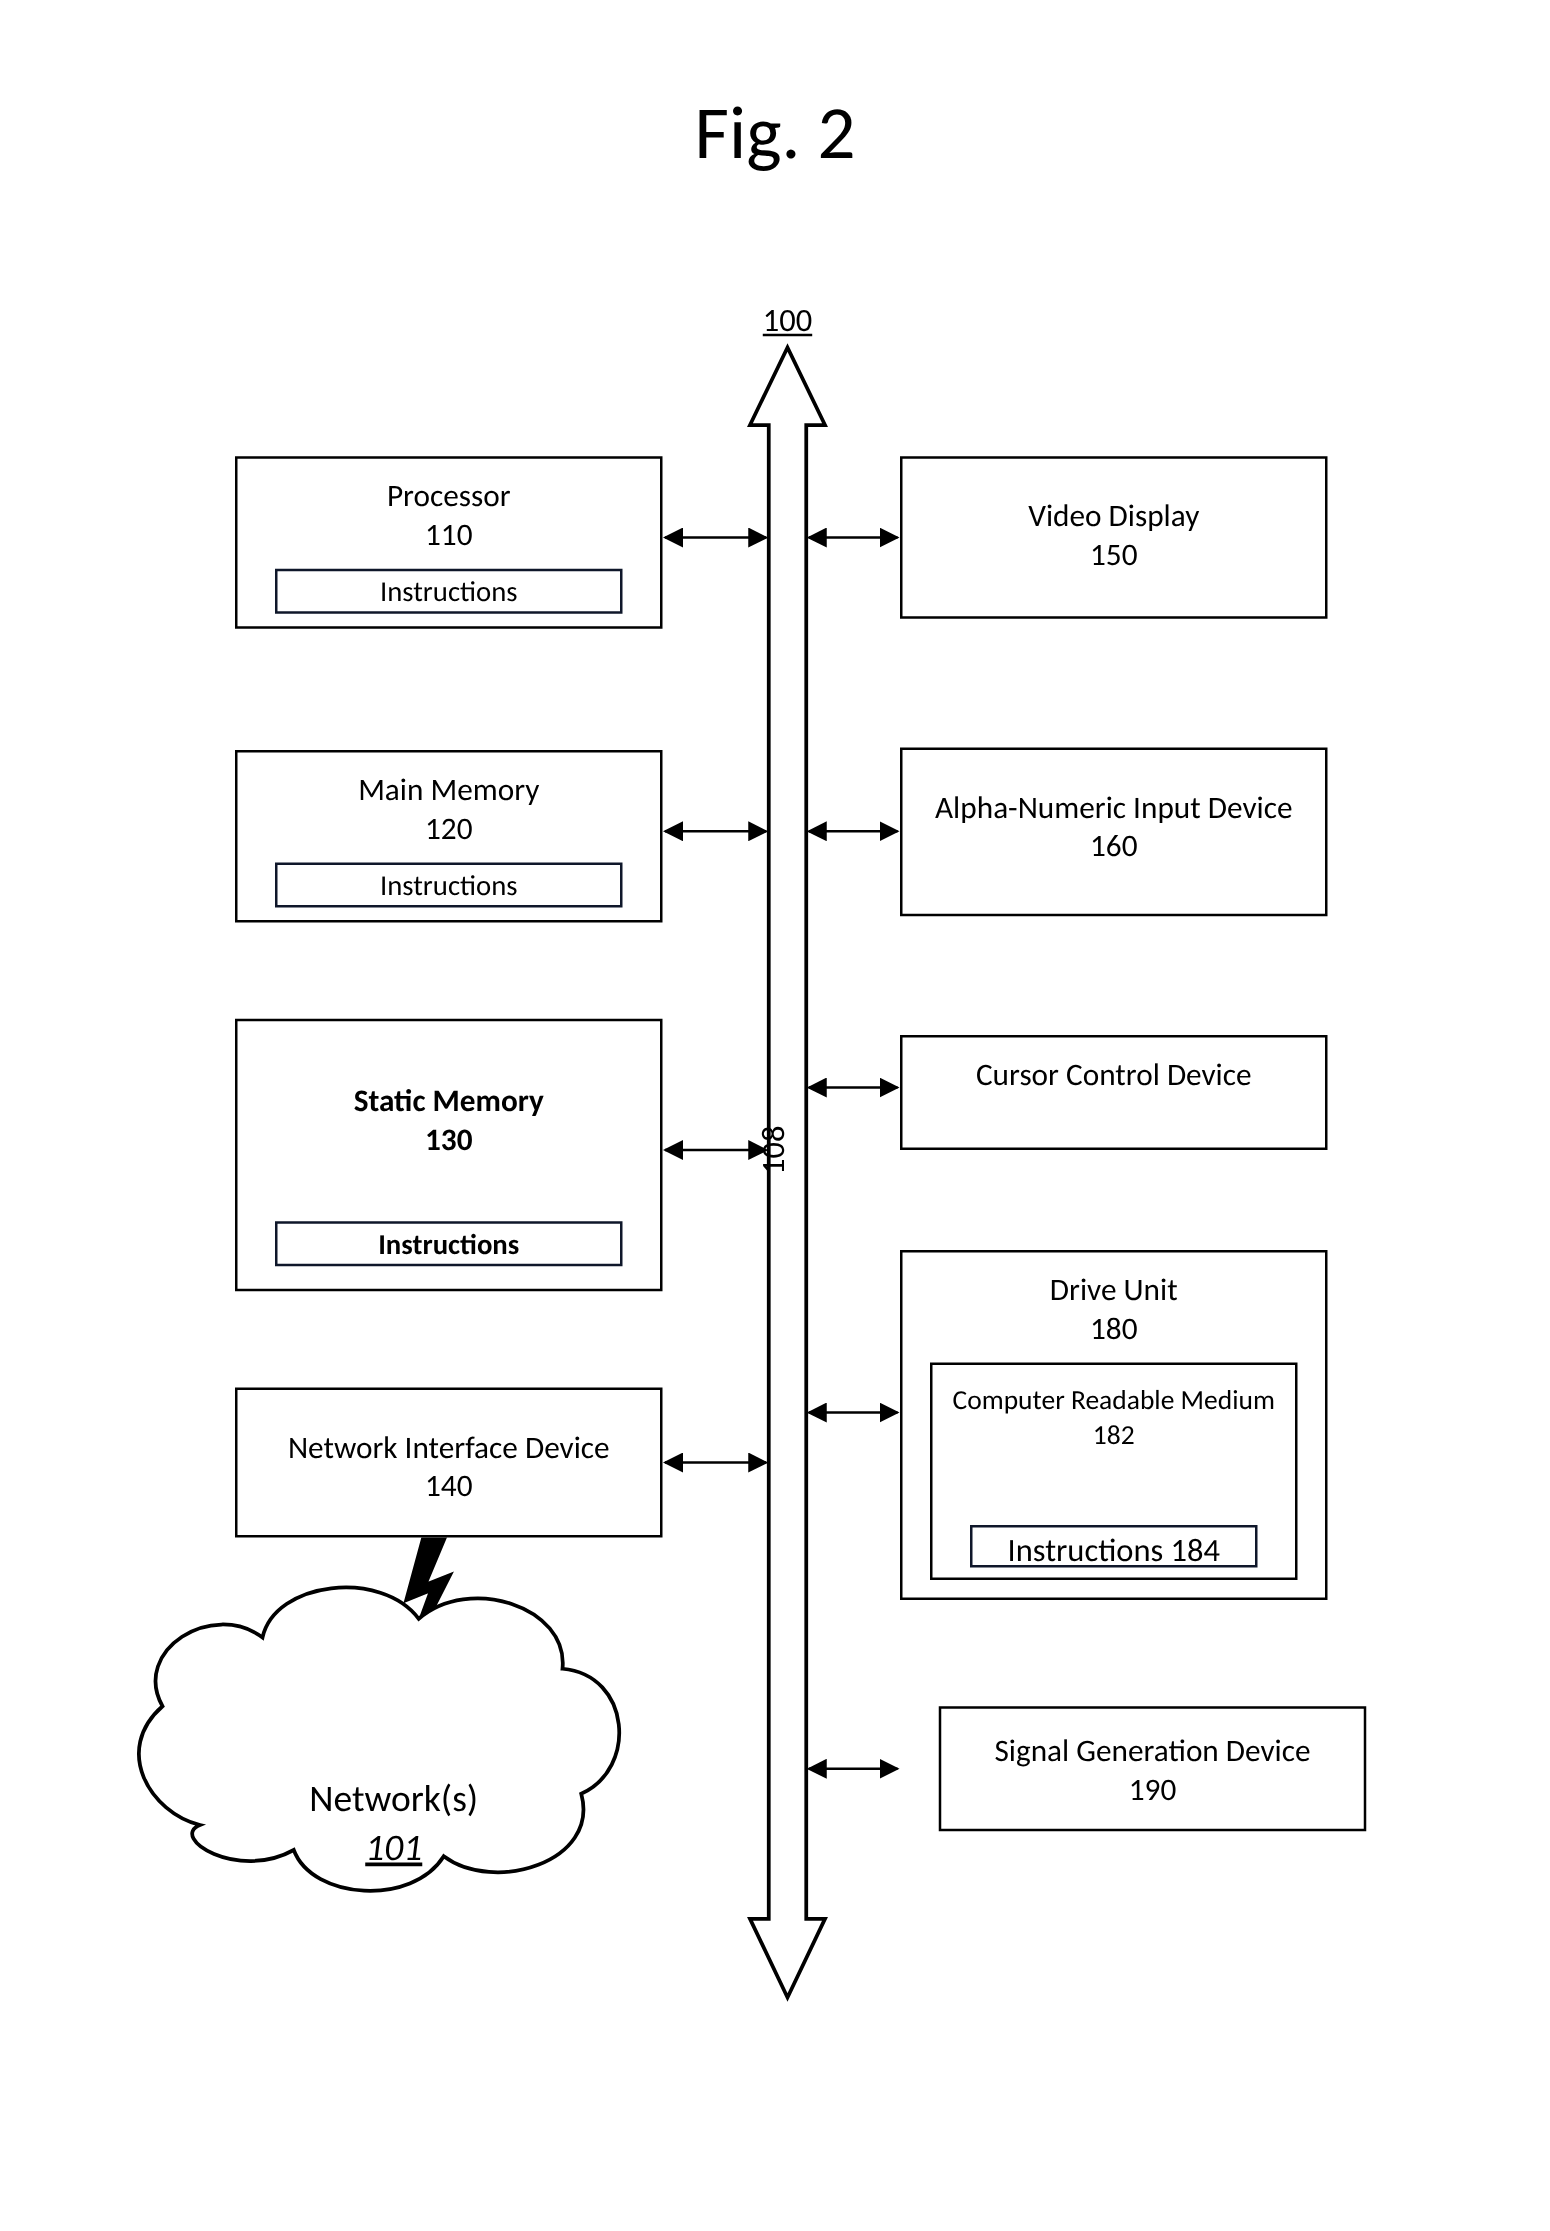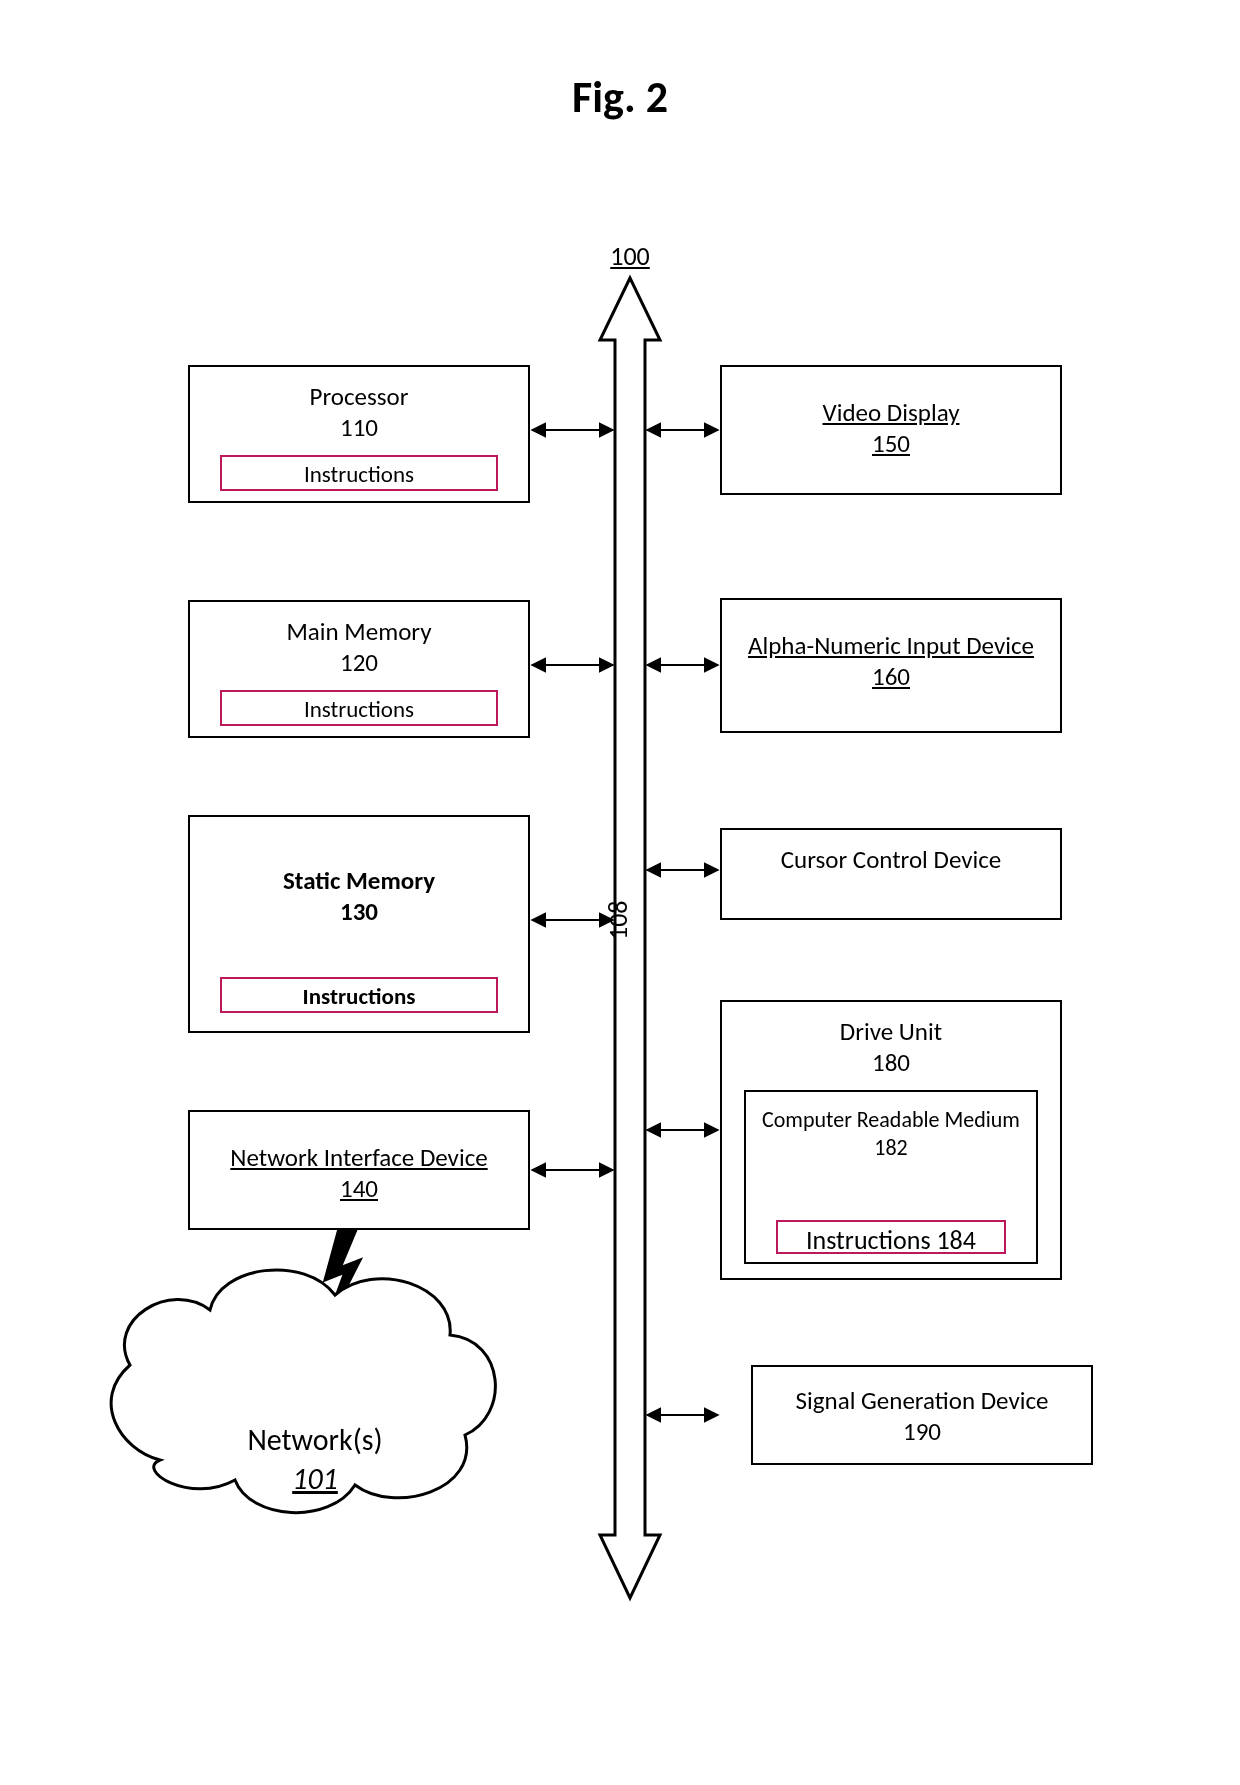--- a/index.html
+++ b/index.html
@@ -13,22 +13,22 @@
     position: relative;
     width: 1240px;
     height: 1785px;
     box-sizing: border-box;
   }
   .fig-title {
     position: absolute;
     left: 0; right: 0;
     top: 70px;
     text-align: center;
-    font-size: 44px;
-    font-weight: 700;
+    font-size: 60px;
+    font-weight: 400;
   }
   .sys-ref {
     position: absolute;
     top: 240px;
     left: 600px; width: 60px;
     text-align: center;
     font-size: 26px;
     text-decoration: underline;
   }
   svg.stage {
@@ -42,21 +42,21 @@
     box-sizing: border-box;
     background: #fff;
     text-align: center;
     font-size: 25px;
     line-height: 1.25;
   }
   .box .title  { display:block; }
   .box .ref    { display:block; }
   .subbox {
     position: absolute;
-    border: 2px solid #be185d;
+    border: 2px solid #0f172a;
     box-sizing: border-box;
     background: #fff;
     text-align: center;
     font-size: 23px;
     padding: 4px 6px;
   }
   .bus-label {
     position: absolute;
     font-size: 26px;
     transform: rotate(-90deg);
@@ -65,21 +65,21 @@
   .cloud-label {
     position: absolute;
     text-align: center;
     font-size: 30px;
     line-height: 1.3;
   }
   .cloud-label .ref { text-decoration: underline; display:block;font-style:italic; }
 
   
   .padtop-sm { padding-top: 14px; }
-  .padtop-md { padding-top: 30px; text-decoration: underline; }
+  .padtop-md { padding-top: 30px; }
   .padtop-lg { padding-top: 48px; }
 </style>
 </head>
 <body>
 
 <div class="page">
 
   <div class="fig-title">Fig. 2</div>
 
   <div class="sys-ref">100</div>

